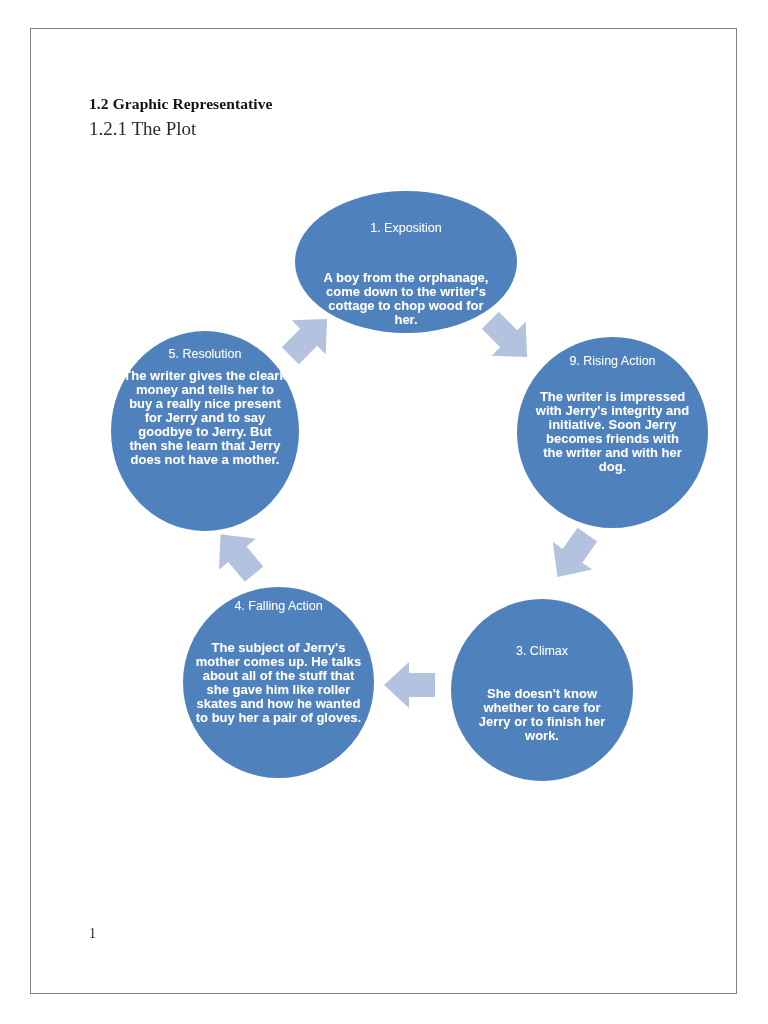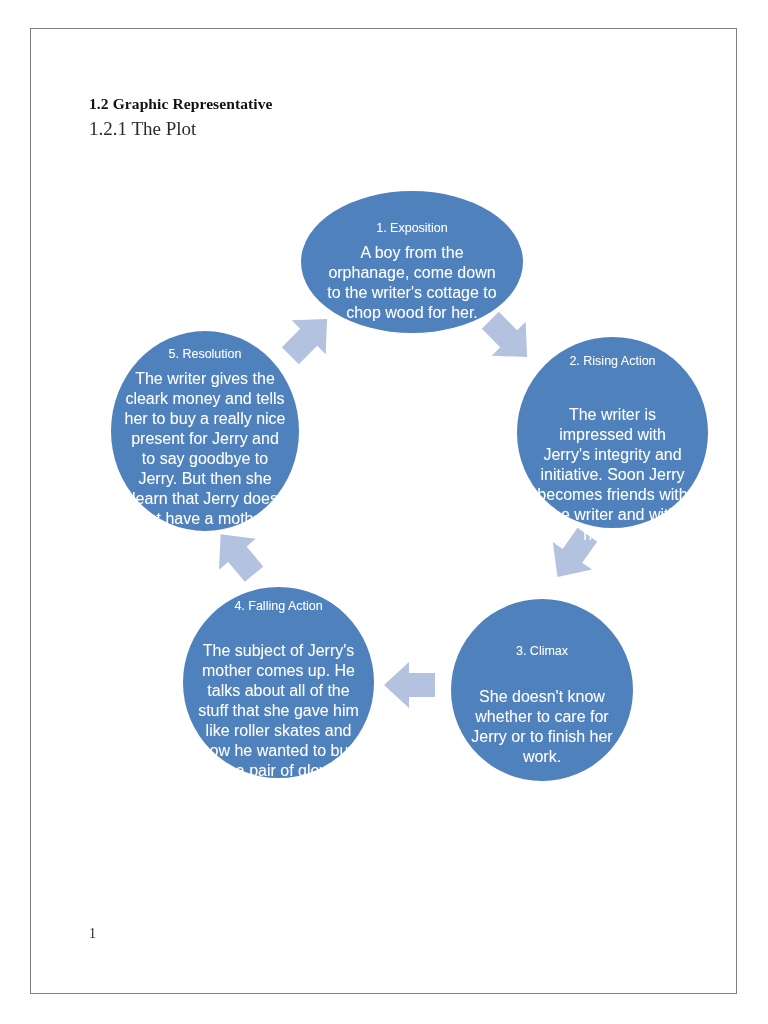--- a/index.html
+++ b/index.html
@@ -77,45 +77,47 @@
     box-sizing: border-box;
     text-align: center;
     text-shadow: 0 0 1px rgba(255,255,255,0.25);
   }
   .node .node-title {
     font-size: 12.5px;
     line-height: 15px;
     white-space: nowrap;
   }
   .node .node-body {
-    font-size: 16px;
-    line-height: 20px;
+    font-size: 13px;
+    line-height: 14px;
+    font-weight: bold;
   }
 
   
   #node-1 {
-    left: 270px;
+    left: 264px;
     top: 162px;
     width: 222px;
     height: 142px;
     border-radius: 50%;
     padding: 30px 22px 0 22px;
+    gap: 28px;
   }
   #node-1 .node-body { margin-top: 7px; }
 
   
   #node-2 {
     left: 486px;
     top: 308px;
     width: 191px;
     height: 191px;
     border-radius: 50%;
     padding: 17px 18px 0 18px;
   }
-  #node-2 .node-body { margin-top: 36px; }
+  #node-2 .node-body { margin-top: 21px; }
 
   
   #node-3 {
     left: 420px;
     top: 570px;
     width: 182px;
     height: 182px;
     border-radius: 50%;
     padding: 45px 16px 0 16px;
     align-items: center;
@@ -206,21 +208,21 @@
         </g>
       </svg>
     </div>
 
     <div class="node" id="node-1">
       <div class="node-title">1. Exposition</div>
       <div class="node-body">A boy from the orphanage, come down to the writer's  cottage to chop wood for her.</div>
     </div>
 
     <div class="node" id="node-2">
-      <div class="node-title">2. Rising Action</div>
+      <div class="node-title">9. Rising Action</div>
       <div class="node-body">The writer is impressed with Jerry's integrity and initiative. Soon Jerry becomes friends with the writer and with her dog.</div>
     </div>
 
     <div class="node" id="node-3">
       <div class="node-title">3. Climax</div>
       <div class="node-body">She doesn't know whether to care for Jerry or to finish her work.</div>
     </div>
 
     <div class="node" id="node-4">
       <div class="node-title">4. Falling Action</div>

